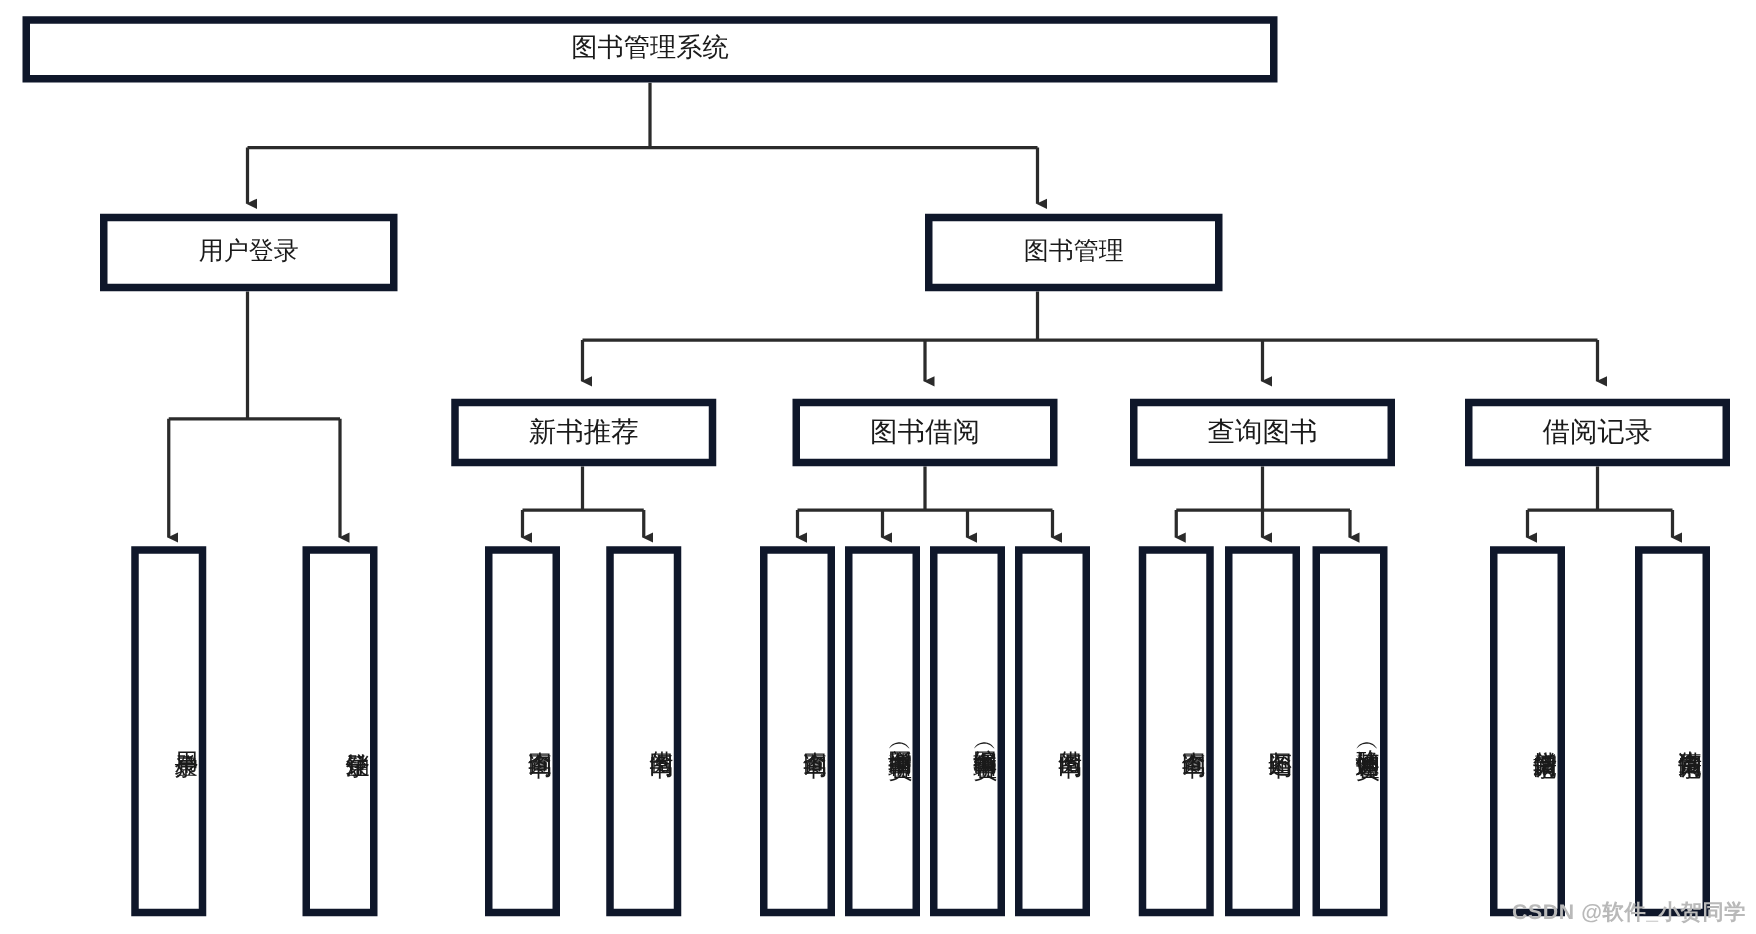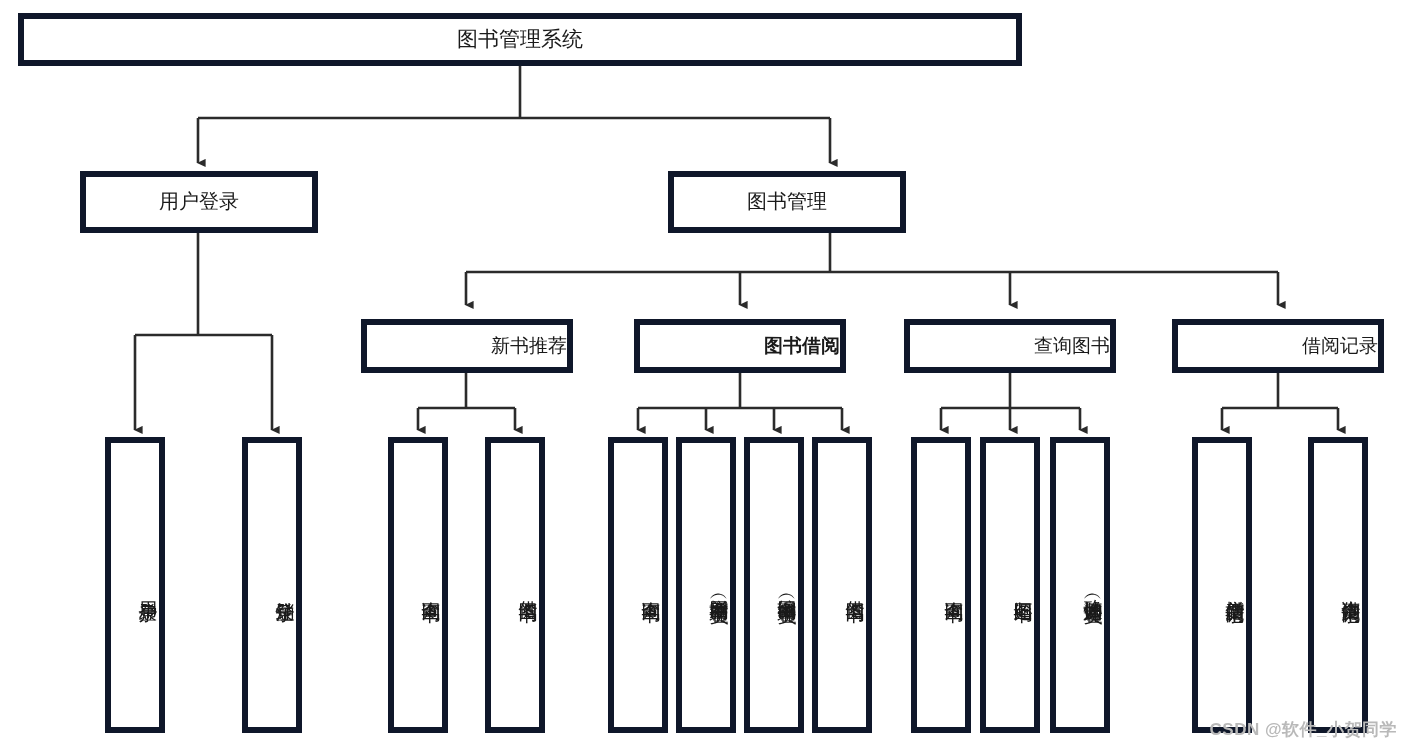--- a/index.html
+++ b/index.html
@@ -36,22 +36,21 @@
     color: #1a1a1a;
     line-height: 1.18;
   }
   .node-root {
     font-size: 21px;
   }
   .node-l1 {
     font-size: 20px;
   }
   .node-l2 {
-    font-size: 19px;
-    justify-content: flex-end;
+    font-size: 22px;
   }
   .node-leaf {
     font-size: 19px;
     writing-mode: vertical-rl;
     text-orientation: upright;
     letter-spacing: 1px;
     padding-top: 6px;
     align-items: flex-start;
     justify-content: center;
   }
@@ -127,28 +126,28 @@
     </g>
   </svg>
 
   <div class="node-box node-root" style="left:18px; top:13px; width:1004px; height:53px;">
     <span>图书管理系统</span>
   </div>
 
   <div class="node-box node-l1" style="left:80px; top:171px; width:238px; height:62px;">
     <span>用户登录</span>
   </div>
-  <div class="node-box node-l1" style="left:668px; top:171px; width:238px; height:62px;">
+  <div class="node-box node-l1" style="left:740px; top:171px; width:238px; height:62px;">
     <span>图书管理</span>
   </div>
 
   <div class="node-box node-l2" style="left:361px; top:319px; width:212px; height:54px;">
     <span>新书推荐</span>
   </div>
-  <div class="node-box node-l2" style="left:634px; top:319px; width:212px; height:54px;font-weight:bold;">
+  <div class="node-box node-l2" style="left:634px; top:319px; width:212px; height:54px;">
     <span>图书借阅</span>
   </div>
   <div class="node-box node-l2" style="left:904px; top:319px; width:212px; height:54px;">
     <span>查询图书</span>
   </div>
   <div class="node-box node-l2" style="left:1172px; top:319px; width:212px; height:54px;">
     <span>借阅记录</span>
   </div>
 
   <div class="node-box node-leaf" style="left:105px; top:437px; width:60px; height:296px;">

